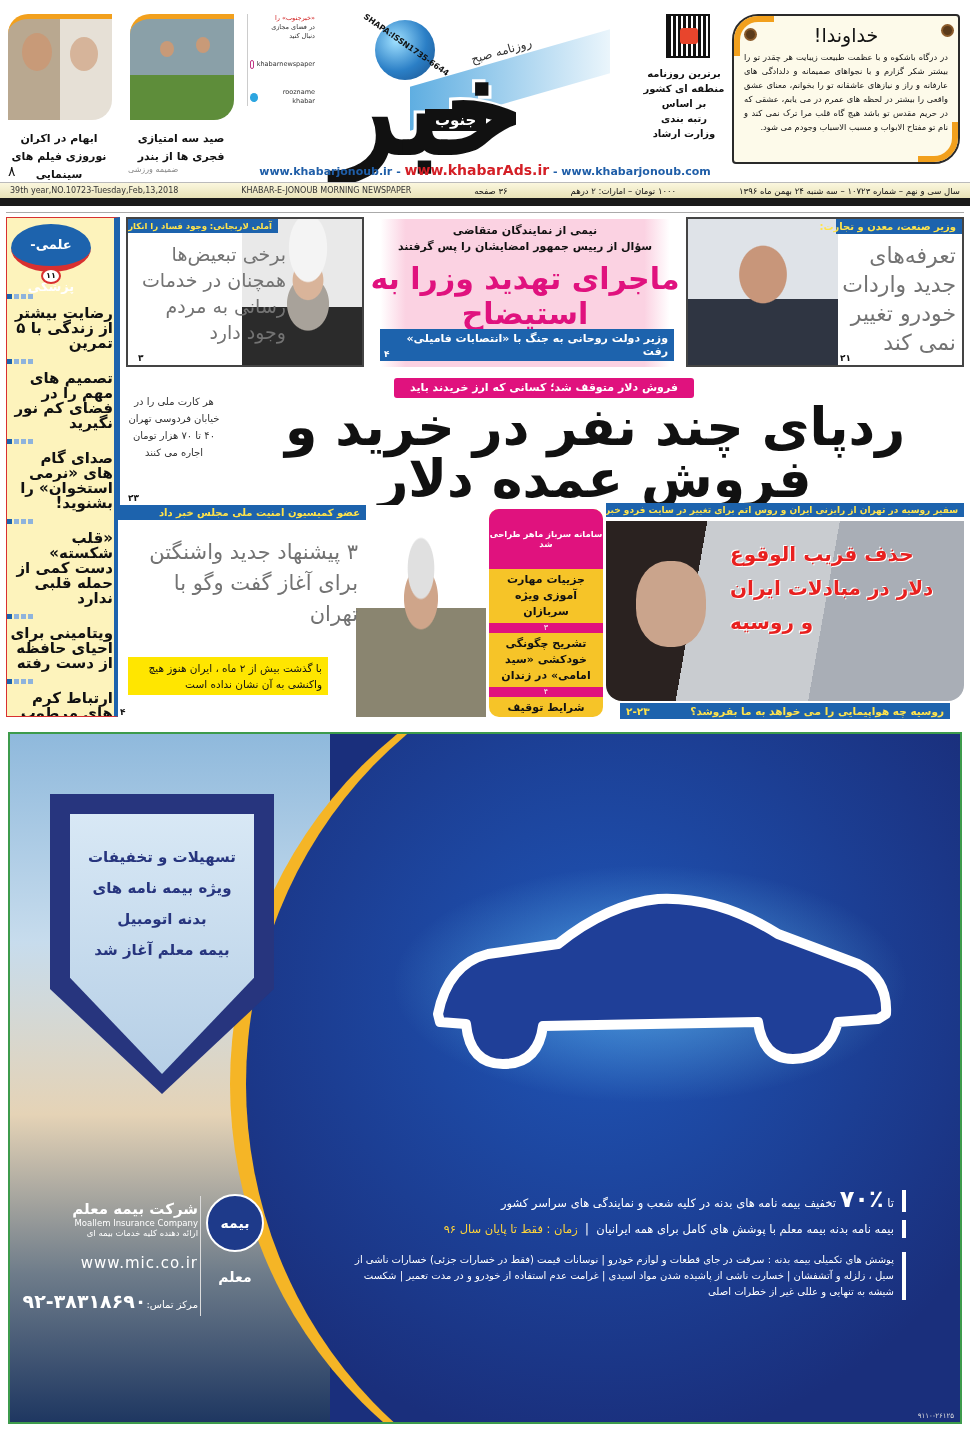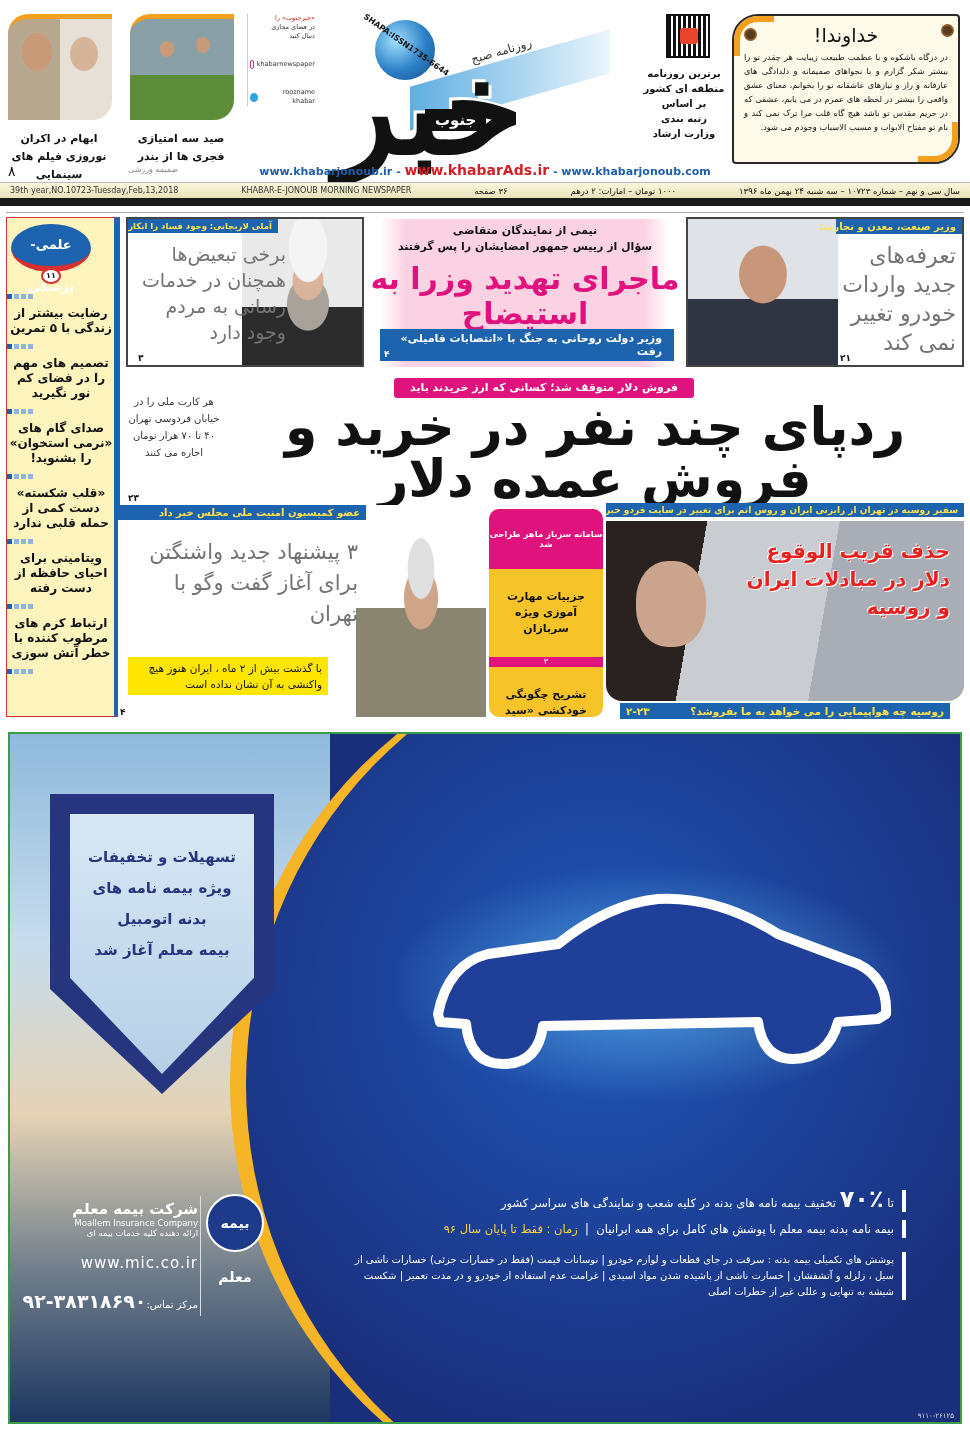--- a/index.html
+++ b/index.html
@@ -46,47 +46,47 @@
   .news{left:6px;top:212px;width:958px;height:506px;border-top:1px solid #aaa}
   .box{position:absolute;border:2px solid #444;background:#fff;overflow:hidden}
   .tagbar{position:absolute;background:#1d63ad;color:#ffe34c;font-weight:bold;font-size:10px;padding:2px 6px;white-space:nowrap;direction:rtl}
   .big{font-weight:normal;color:#737373;direction:rtl}
   .pnum{position:absolute;font-size:9px;font-weight:bold}
   
   .side{left:0;top:4px;width:114px;height:500px;background:#fdf3bc;border:1px solid #d83030;border-right:6px solid #1d63ad}
   .side-badge{position:absolute;left:4px;top:6px;width:80px;height:48px;border-radius:50%;background:#1d63ad;border-bottom:6px solid #d83030;color:#fff;font-weight:bold;font-size:13px;text-align:center;line-height:42px}
   .side-num{position:absolute;left:34px;top:50px;width:20px;height:16px;border-radius:50%;background:#fff;border:2px solid #d83030;font-size:8px;font-weight:bold;text-align:center;line-height:12px}
   .side-items{position:absolute;top:76px;left:0;width:108px}
-  .side-item{font-size:12px;font-weight:bold;text-align:center;line-height:15px;padding:6px 2px 8px 2px}
+  .side-item{font-size:15px;font-weight:bold;text-align:right;line-height:15px;padding:6px 2px 8px 2px}
   .dots{display:flex;justify-content:flex-end;gap:2px;padding-right:0;height:6px}
   .dots i{width:5px;height:5px;background:#8eb3dc}
   .dots i:last-child{background:#1d63ad}
   
   .b-minister{left:680px;top:4px;width:278px;height:150px}
   .b-minister .photo{position:absolute;left:0;top:0;width:150px;height:146px;background:radial-gradient(ellipse at 50% 38%,#c8967a 0 22%,transparent 23%),linear-gradient(180deg,#dfe3e8 0 55%,#2f3542 55%)}
   .b-minister .hl{position:absolute;right:6px;top:22px;width:130px;font-size:22px;line-height:29px;text-align:right}
   .b-mid{left:360px;top:4px;width:318px;height:152px;background:linear-gradient(90deg,#fff 0 4%,#fbd2e2 12% 88%,#fff 96%)}
   .b-mid .kicker{position:absolute;top:4px;width:100%;text-align:center;font-size:11px;font-weight:bold;line-height:16px}
   .b-mid .hl{position:absolute;top:42px;width:100%;text-align:center;font-size:30px;color:#e0127e;font-weight:bold;letter-spacing:-1px}
-  .b-mid .sub{position:absolute;left:12px;bottom:6px;width:294px;background:#1d63ad;color:#fff;font-size:11px;font-weight:bold;padding:3px 12px;text-align:right}
+  .b-mid .sub{position:absolute;left:12px;bottom:6px;width:294px;background:#1d63ad;color:#fff;font-size:11px;font-weight:bold;padding:3px 6px;text-align:right}
   .b-judge{left:120px;top:4px;width:238px;height:150px}
   .b-judge .photo{position:absolute;right:0;top:0;width:120px;height:146px;background:radial-gradient(ellipse at 55% 20%,#f4f4f4 0 20%,transparent 21%),radial-gradient(ellipse at 55% 42%,#d9b49a 0 16%,transparent 17%),radial-gradient(ellipse at 55% 58%,#a8a29a 0 22%,transparent 23%),linear-gradient(#e9e9e9 0 60%,#2b2b2b 60%)}
   .b-judge .hl{position:absolute;left:8px;top:22px;width:150px;font-size:19px;line-height:26px;text-align:right}
   
   .kbar{position:absolute;left:388px;top:165px;width:300px;height:20px;background:#e0127e;color:#fff;font-weight:bold;font-size:11px;text-align:center;line-height:20px;border-radius:3px}
   .mainhl{position:absolute;left:220px;top:188px;width:738px;text-align:center;font-size:52px;font-weight:bold;line-height:1;letter-spacing:-2px;color:#111;font-family:"DejaVu Sans",sans-serif}
   .mainside{position:absolute;left:118px;top:180px;width:100px;font-size:10px;line-height:17px;text-align:center;color:#333}
   
   .b-russia{left:600px;top:290px;width:358px;height:218px;border:none;border-radius:0 0 16px 16px}
   .b-russia .photo{position:absolute;left:0;top:18px;width:358px;height:180px;background:linear-gradient(100deg,#2a2220 0 26%,#c9ccd0 26% 60%,#a9aeb6 60%);border-radius:0 0 16px 16px}
   .b-russia .face{position:absolute;left:30px;top:40px;width:70px;height:86px;border-radius:45%;background:#caa48c}
-  .b-russia .hl{position:absolute;right:14px;top:34px;width:220px;font-size:20px;line-height:28px;color:#e8201f;text-align:right;font-weight:bold;text-shadow:1px 1px 0 #fff,-1px -1px 0 #fff}
+  .b-russia .hl{position:absolute;right:14px;top:34px;width:220px;font-size:20px;line-height:34px;color:#e8201f;text-align:left;font-weight:bold;text-shadow:1px 1px 0 #fff,-1px -1px 0 #fff}
   .b-russia .bottom{position:absolute;left:14px;bottom:2px;width:330px;background:#1d63ad;color:#ffe34c;font-weight:bold;font-size:10.5px;padding:2px 6px;display:flex;justify-content:space-between;direction:rtl}
   .b-soldier{left:483px;top:296px;width:114px;height:208px;background:#f6c428;border:none;border-radius:10px}
-  .b-soldier .item{font-size:11px;font-weight:bold;text-align:center;line-height:16px;padding:20px 2px}
+  .b-soldier .item{font-size:11px;font-weight:bold;text-align:center;line-height:16px;padding:3px 2px}
   .b-soldier .bar{background:#e0127e;color:#fff;font-size:8px;text-align:center;height:10px;line-height:10px}
   .b-soldier .head{background:#e0127e;color:#fff;font-size:8.5px;font-weight:bold;text-align:center;padding:20px 0}
   .b-wash{left:112px;top:292px;width:368px;height:214px;border:none}
   .b-wash .photo{position:absolute;right:0;top:14px;width:130px;height:198px;background:radial-gradient(ellipse at 50% 25%,#e0e0e0 0 14%,transparent 15%),radial-gradient(ellipse at 50% 40%,#cfa58a 0 18%,transparent 19%),linear-gradient(#fff 0 45%,#8a8570 45%)}
   .b-wash .hl{position:absolute;left:10px;top:32px;width:230px;font-size:21px;line-height:31px;text-align:right}
   .b-wash .yellow{position:absolute;left:10px;top:152px;width:200px;background:#ffe600;font-size:10.5px;line-height:16px;text-align:right;padding:3px 6px}
   
   .ad{left:8px;top:732px;width:954px;height:692px;border:2px solid #3d9b4c;overflow:hidden;background:#1a2f7c}
   .ad-sky{position:absolute;left:0;top:0;width:320px;height:692px;background:linear-gradient(180deg,#8fb9dc 0%,#c7dced 30%,#e5d3b6 55%,#6e7c8a 78%,#1c3560 100%)}
   .ad-curve{position:absolute;left:220px;top:-100px;width:900px;height:900px;border-radius:50%;border-left:16px solid #f5b526;background:radial-gradient(circle at 40% 40%,#1f56b8,#1a2f7c 60%)}

